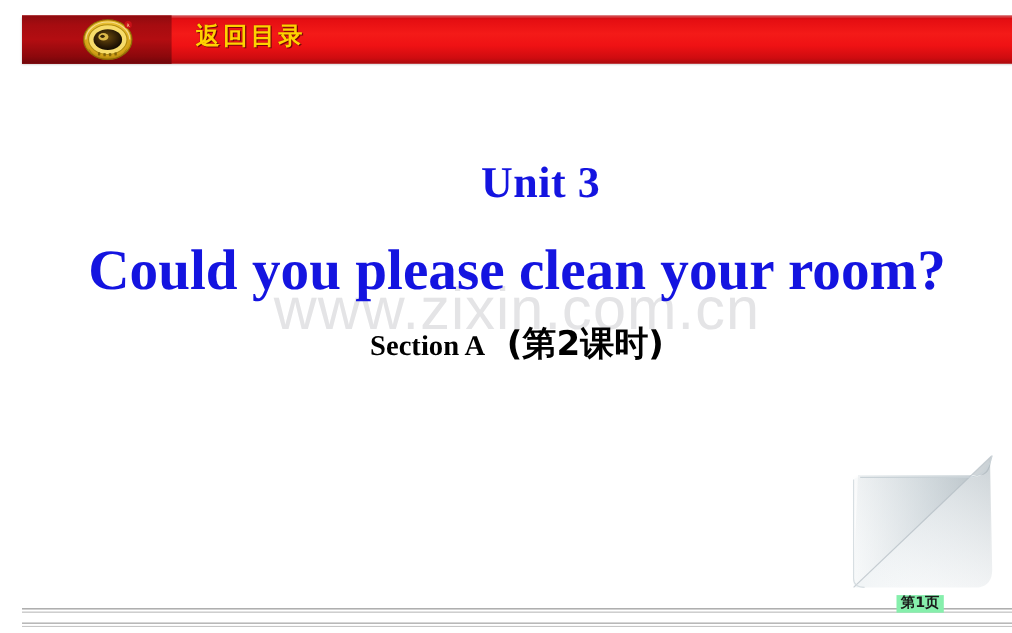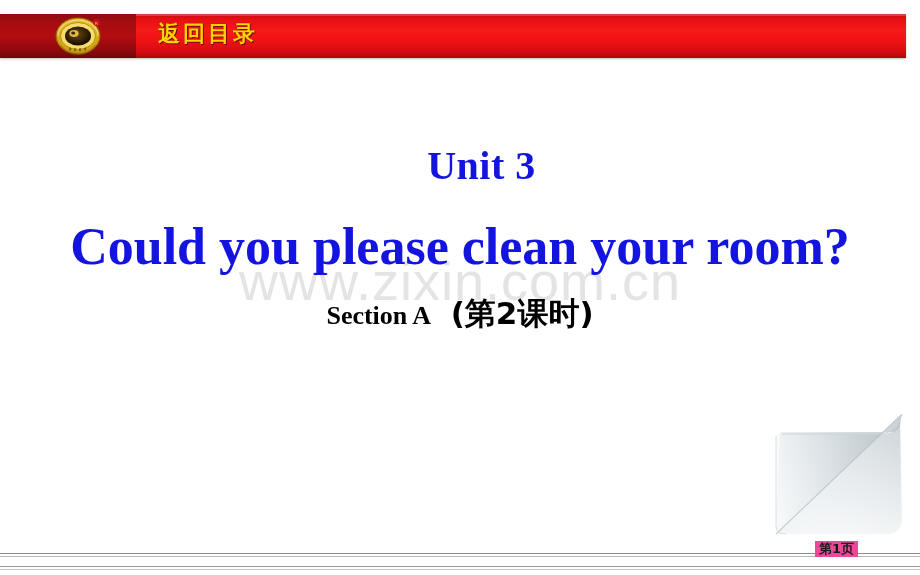--- a/index.html
+++ b/index.html
@@ -13,20 +13,21 @@
     position: relative;
     overflow: hidden;
     font-family: "Liberation Serif", "DejaVu Serif", serif;
   }
 
   
   .slide {
     position: absolute;
     inset: 0;
     background: #ffffff;
+    margin-left: 20px;
   }
 
   
   .header-banner {
     position: absolute;
     left: 0;
     top: 14px;
     width: 906px;
     height: 44px;
     background: linear-gradient(180deg,
@@ -206,21 +207,21 @@
   }
   .page-number {
     position: absolute;
     right: 62px;
     top: 541px;
     font-family: "DejaVu Sans", "Liberation Sans", sans-serif;
     font-size: 13px;
     font-weight: bold;
     color: #1a1a1a;
     line-height: 16px;
-    background: #ec4899;
+    background: #86efac;
     padding: 0 4px;
     z-index: 5;
     white-space: nowrap;
   }
 </style>
 </head>
 <body>
 
 <div class="slide">
 

